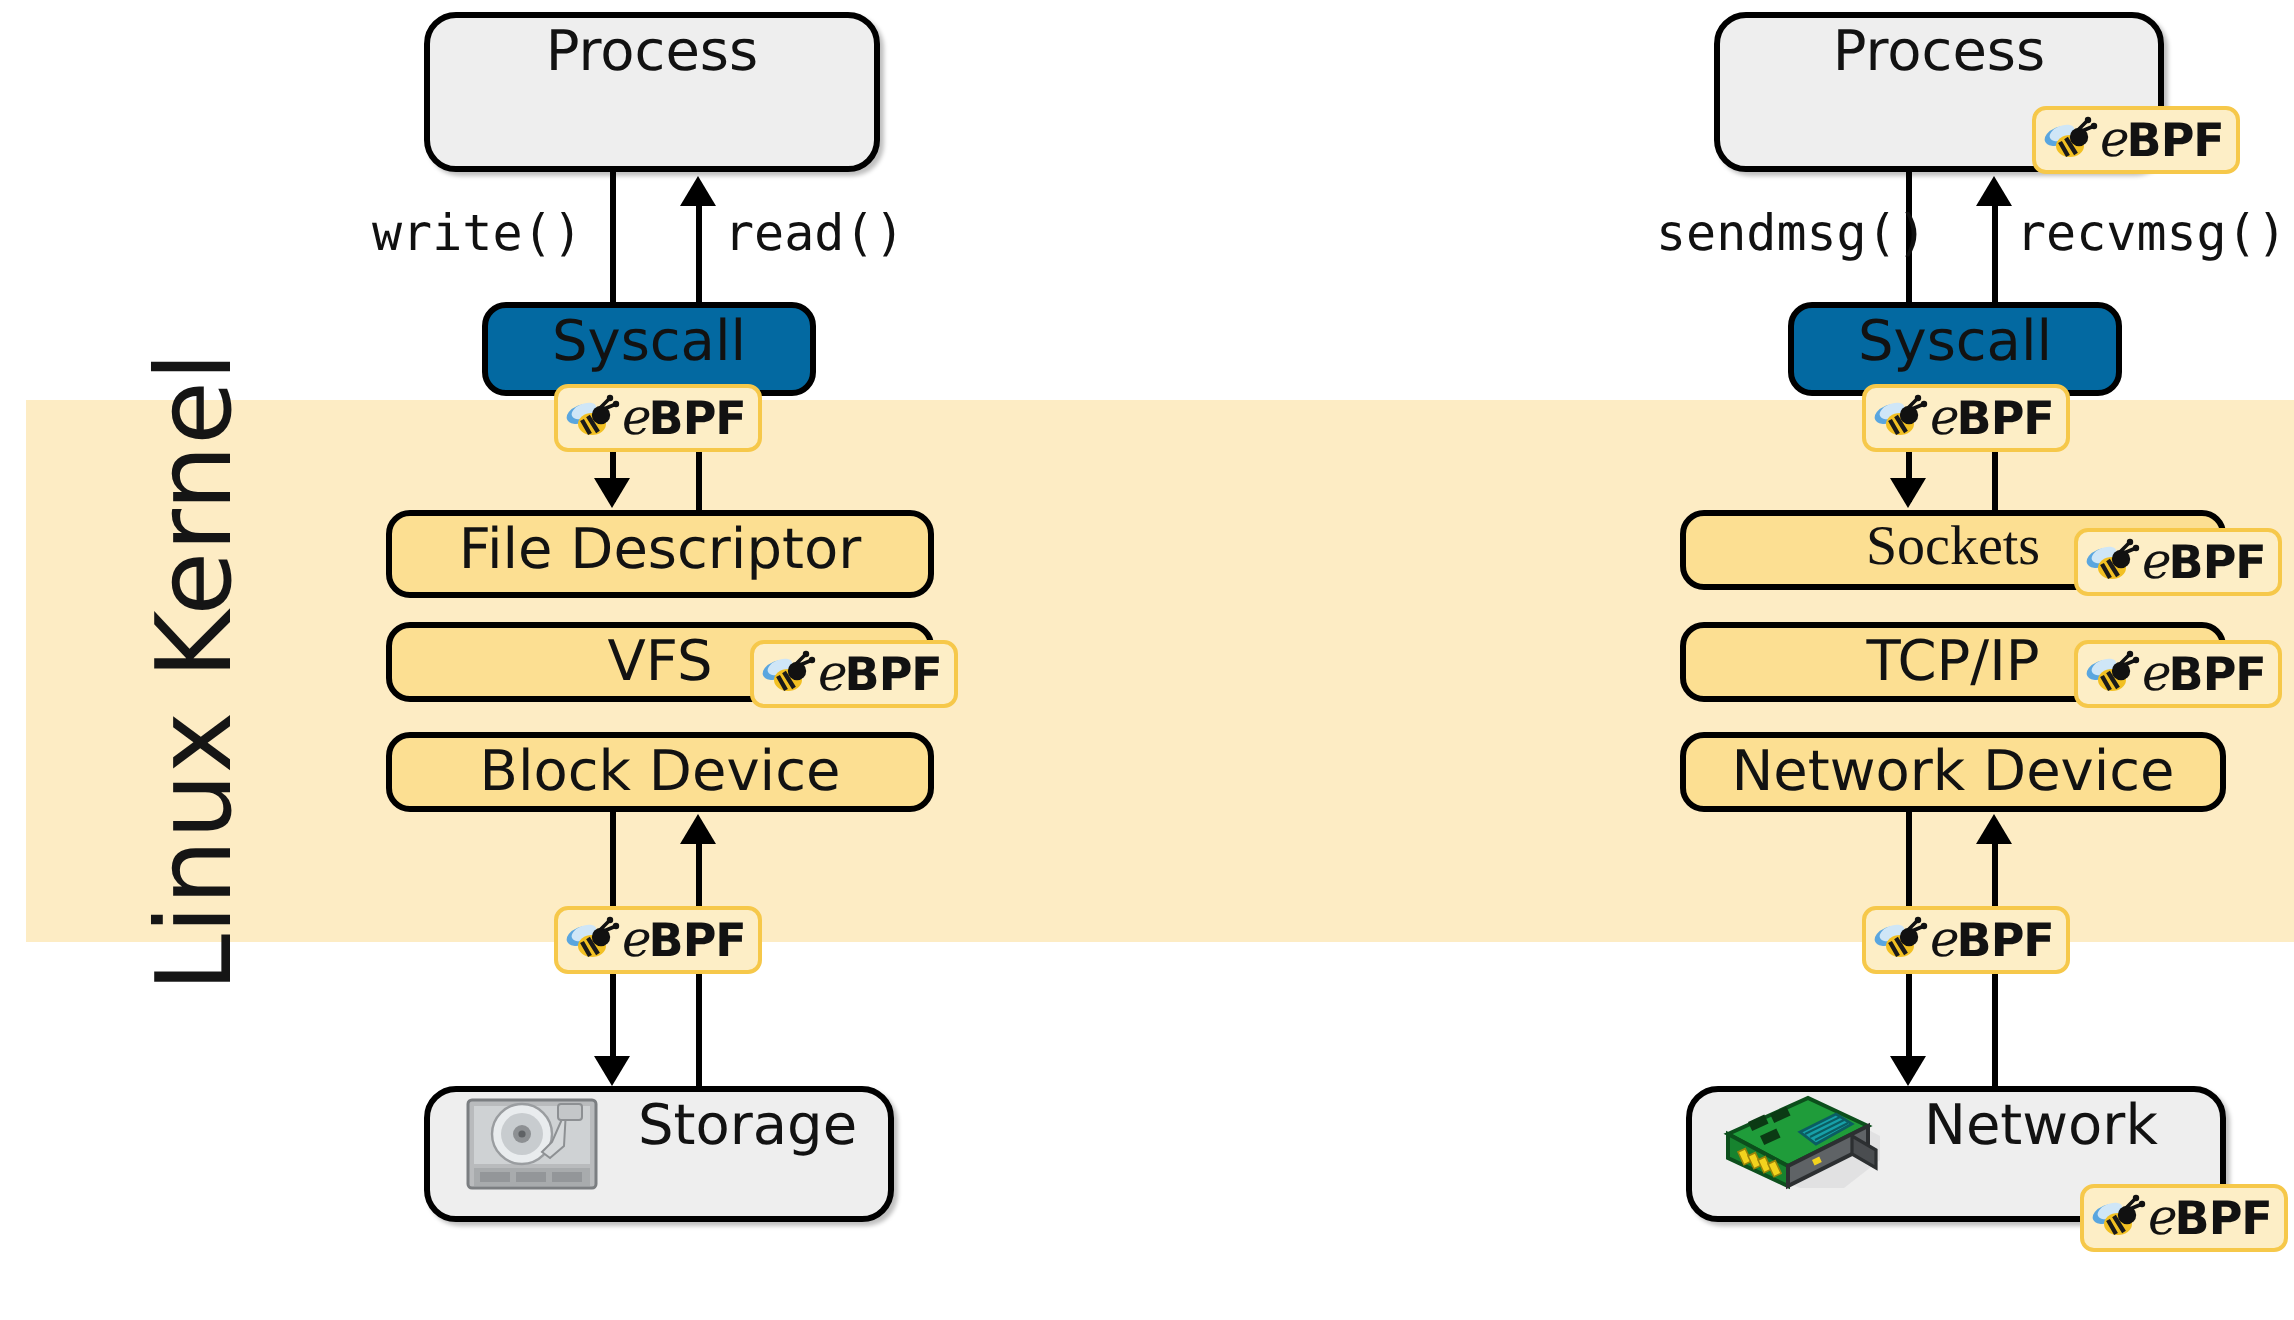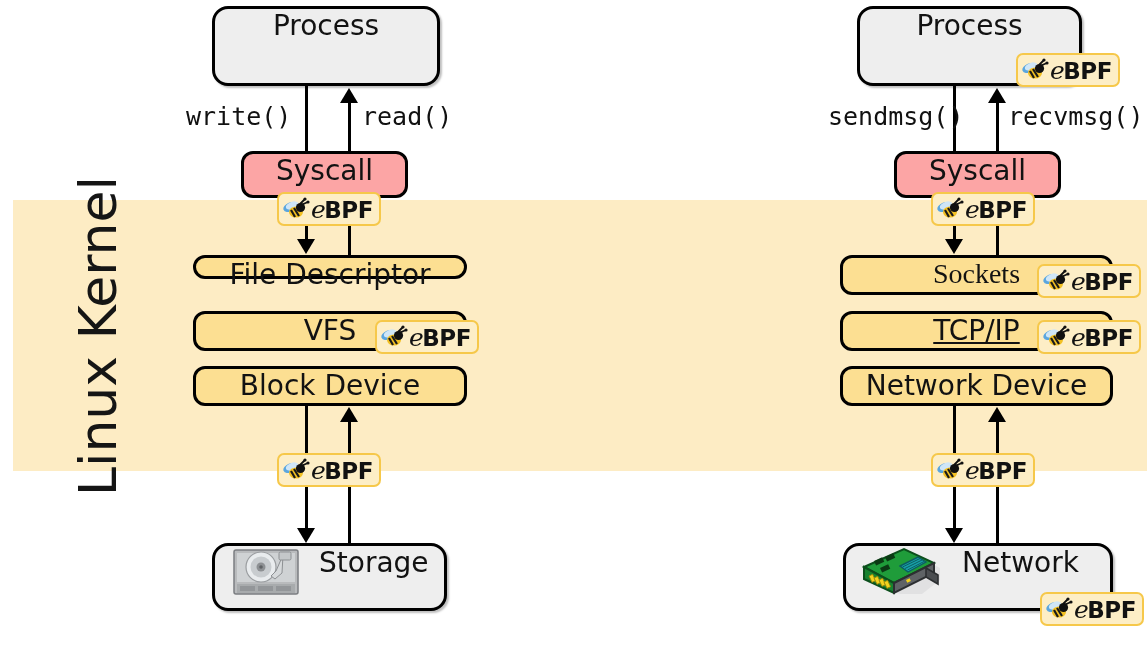--- a/index.html
+++ b/index.html
@@ -57,21 +57,21 @@
     font-size: 28px;
     color: #121212;
     white-space: nowrap;
   }
   .box.gray-light {
     background: #eeeeee;
     border-radius: 16px;
     box-shadow: 2px 2px 2px rgba(0,0,0,0.25);
   }
   .box.gray-dark {
-    background: #fca5a5;
+    background: #0369a1;
     border-radius: 12px;
   }
   .box.kbox {
     background: #fcdf92;
     border-radius: 12px;
   }
 
   
   .vline {
     position: absolute;
@@ -182,21 +182,21 @@
     <span class="wordmark">
       <span class="e">e</span>
         <span class="bpf">BPF</span>
     </span>
   </div>
 
   <div class="vline" style="left:305px; top:226px; height:25px;"></div>
   <div class="arrowhead down" style="left:297px; top:239px;"></div>
   <div class="vline" style="left:348px; top:226px; height:30px;"></div>
 
-  <div class="box kbox" style="left:193px; top:255px; width:274px; height:24px;">
+  <div class="box kbox" style="left:193px; top:255px; width:274px; height:44px;">
     <span>File Descriptor</span>
   </div>
 
   <div class="box kbox" style="left:193px; top:311px; width:274px; height:40px;">
     <span>VFS</span>
   </div>
   <div class="ebpf-badge" style="left:375px; top:320px;">
     <svg class="bee" viewBox="0 0 28 24">
       <ellipse cx="8.5" cy="10" rx="7.5" ry="4.5" fill="#5aa6df" transform="rotate(-22 8.5 10)"></ellipse>
       <ellipse cx="10" cy="8.5" rx="6.5" ry="3.6" fill="#cfe6f7" transform="rotate(-22 10 8.5)"></ellipse>
@@ -324,21 +324,21 @@
       <path d="M18 7 L23 2 M20 7.5 L26 5" stroke="#111111" stroke-width="1.8" fill="none"></path>
       <circle cx="23" cy="2" r="1.6" fill="#111111"></circle>
       <circle cx="26" cy="5" r="1.6" fill="#111111"></circle>
     </svg>
     <span class="wordmark">
       <span class="e">e</span>
         <span class="bpf">BPF</span>
     </span>
   </div>
 
-  <div class="box kbox" style="left:840px; top:311px; width:273px; height:40px;text-decoration:underline;">
+  <div class="box kbox" style="left:840px; top:311px; width:273px; height:40px;">
     <span>TCP/IP</span>
   </div>
   <div class="ebpf-badge" style="left:1037px; top:320px;">
     <svg class="bee" viewBox="0 0 28 24">
       <ellipse cx="8.5" cy="10" rx="7.5" ry="4.5" fill="#5aa6df" transform="rotate(-22 8.5 10)"></ellipse>
       <ellipse cx="10" cy="8.5" rx="6.5" ry="3.6" fill="#cfe6f7" transform="rotate(-22 10 8.5)"></ellipse>
       <ellipse cx="14" cy="15" rx="7" ry="5.5" fill="#f2c023"></ellipse>
       <path d="M9 13 L13 20 M12 11 L17 19" stroke="#1a1a1a" stroke-width="2.2" fill="none"></path>
       <circle cx="18.5" cy="10.5" r="4.6" fill="#111111"></circle>
       <path d="M18 7 L23 2 M20 7.5 L26 5" stroke="#111111" stroke-width="1.8" fill="none"></path>

